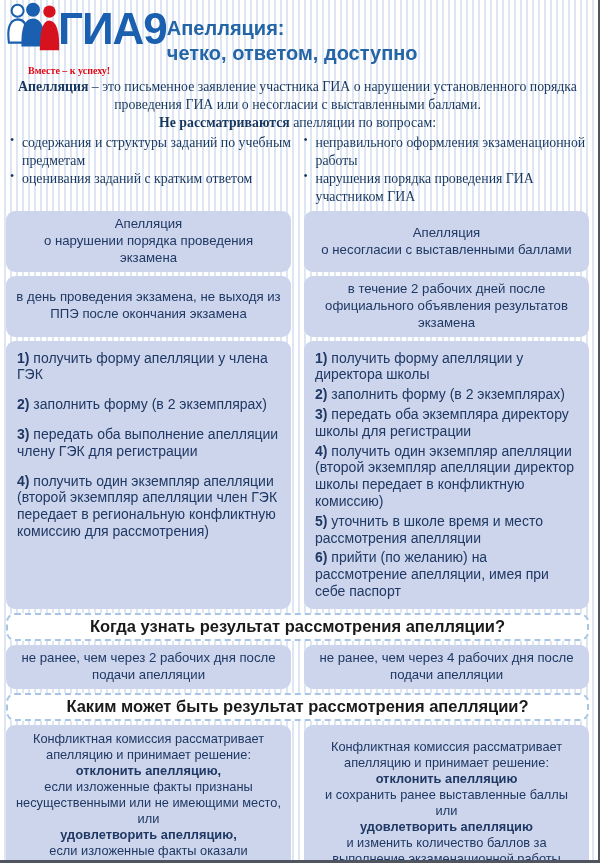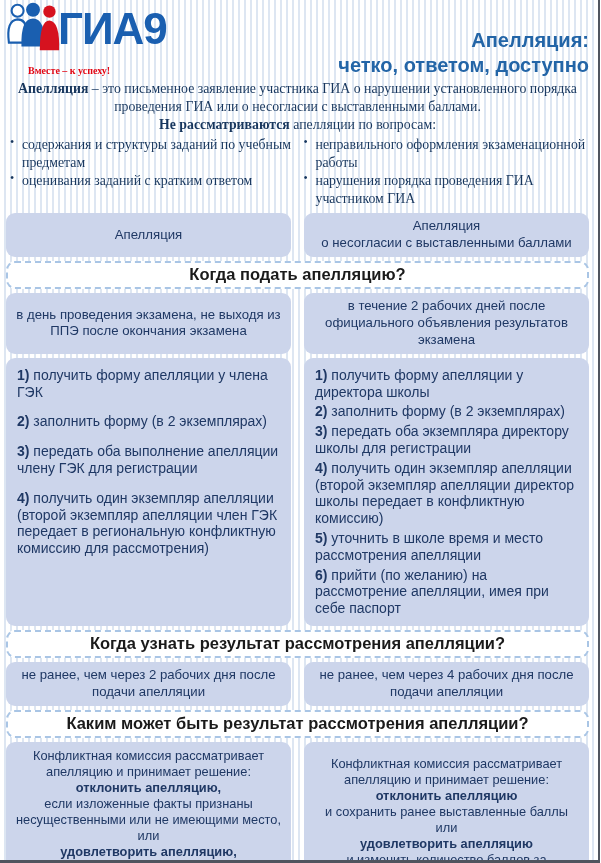--- a/index.html
+++ b/index.html
@@ -21,21 +21,21 @@
   .logo-top { display:flex; align-items:flex-start; }
   .logo-word {
     font-family:"Liberation Sans", sans-serif;
     font-weight:bold; font-size:44px; line-height:0.95;
     color:#1a5fb0; letter-spacing:-1px; margin-left:-4px; margin-top:6px;
   }
   .logo-slogan {
     font-family:"Liberation Serif", serif;
     font-weight:bold; font-size:10px; color:#e30613; margin:1px 0 0 22px;
   }
-  .title-block { flex:1; text-align:right; padding-top:16px;margin-top:12px; }
+  .title-block { flex:1; text-align:left; padding-top:16px; }
   .title-line {
     font-weight:bold; font-size:20px; line-height:1.25; color:#2365a7;
   }
   
   .intro {
     font-family:"Liberation Serif", serif;
     font-size:13.8px; line-height:1.32; color:#17365d;
     text-align:center; margin-bottom:1px;
   }
   .intro b { font-weight:bold; }
@@ -113,28 +113,28 @@
     </ul>
     <ul>
       <li>неправильного оформления экзаменационной работы</li>
       <li>нарушения порядка проведения ГИА участником ГИА</li>
     </ul>
   </div>
 
   <div class="row">
     <div class="box">
       <div>Апелляция</div>
+      <div>о нарушении порядка проведения экзамена</div>
     </div>
     <div class="box">
       <div>Апелляция</div>
       <div>о несогласии с выставленными баллами</div>
     </div>
   </div>
 
-  <div class="section-head">Когда подать апелляцию?</div>
   <div class="row">
     <div class="box">в день проведения экзамена, не выходя из ППЭ после окончания экзамена</div>
     <div class="box">в течение 2 рабочих дней после официального объявления результатов экзамена</div>
   </div>
 
   <div class="row">
     <div class="box steps steps-loose">
       <div class="step"><b>1)</b> <span>получить форму апелляции у члена ГЭК</span></div>
       <div class="step"><b>2)</b> <span>заполнить форму (в 2 экземплярах)</span></div>
       <div class="step"><b>3)</b> <span>передать оба выполнение апелляции члену ГЭК для регистрации</span></div>

